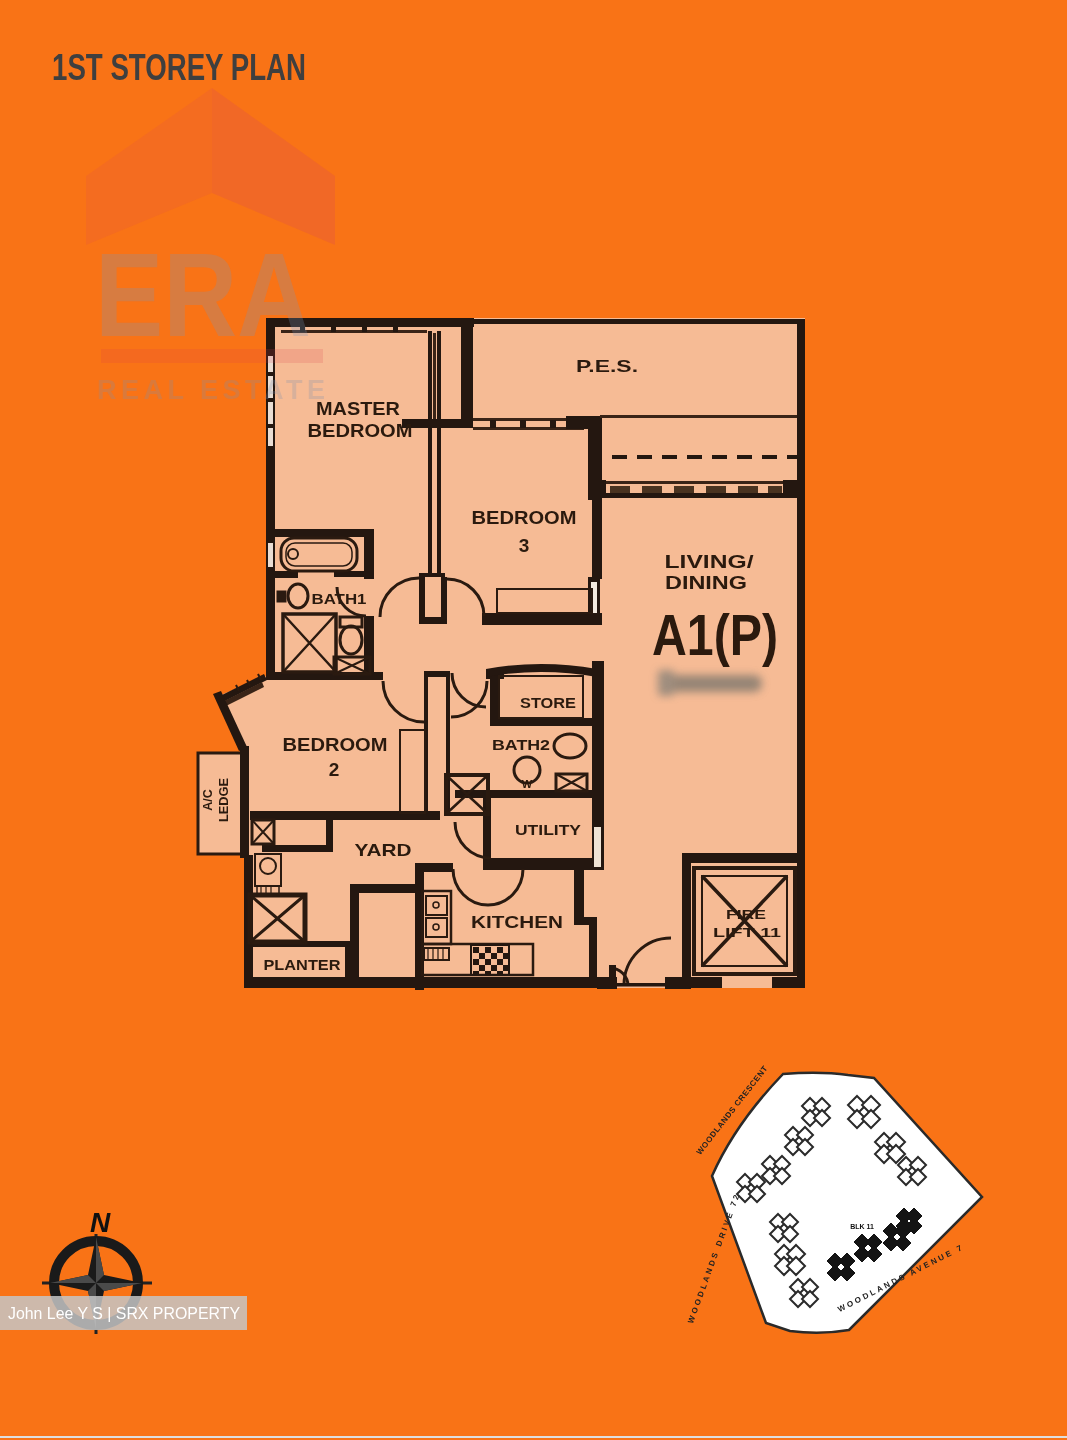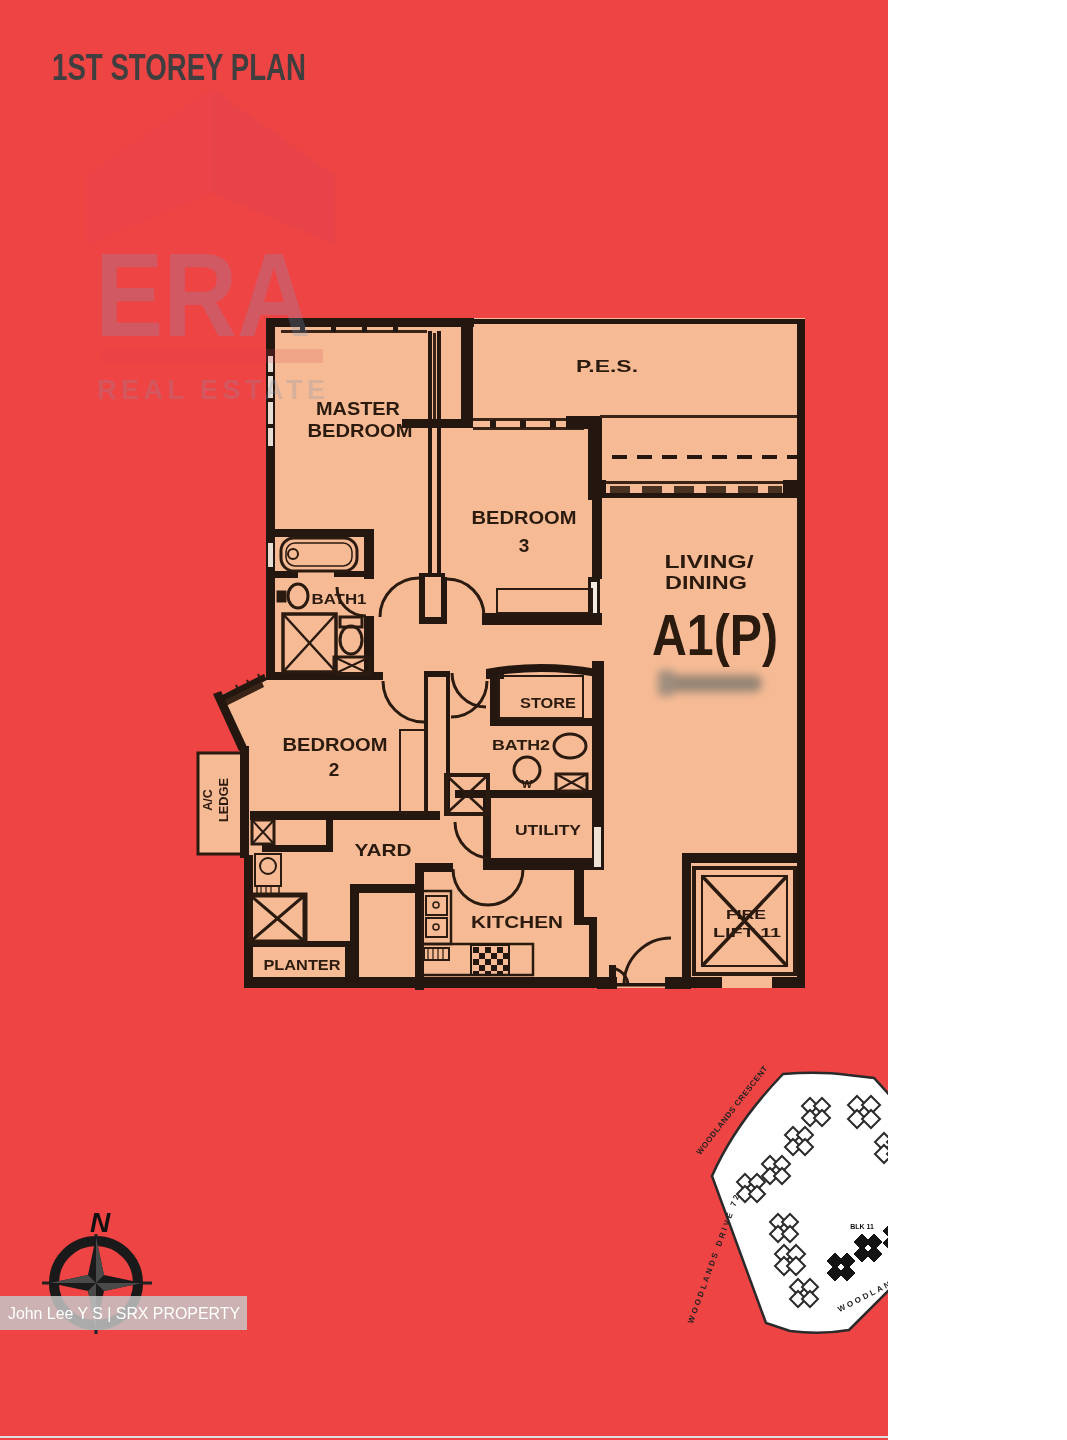--- a/index.html
+++ b/index.html
@@ -1,16 +1,16 @@
 <!DOCTYPE html>
 <html><head>
 <meta charset="utf-8">
 <style>
   html,body{margin:0;padding:0;background:#ffffff;}
-  #page{position:relative;width:888px;height:1440px;background:#ef4444;overflow:hidden;
+  #page{position:relative;width:1067px;height:1440px;background:#f97316;overflow:hidden;
         font-family:"Liberation Sans", sans-serif;}
   svg text{font-family:"Liberation Sans", sans-serif;}
 </style>
 </head>
 <body>
 <div id="page">
 <svg width="1067" height="1440" viewBox="0 0 1067 1440" xmlns="http://www.w3.org/2000/svg">
 
 <text x="52" y="80" font-size="37" font-weight="bold" fill="#3f3f3f" textLength="254" lengthAdjust="spacingAndGlyphs">1ST STOREY PLAN</text>
 <g id="plan">

